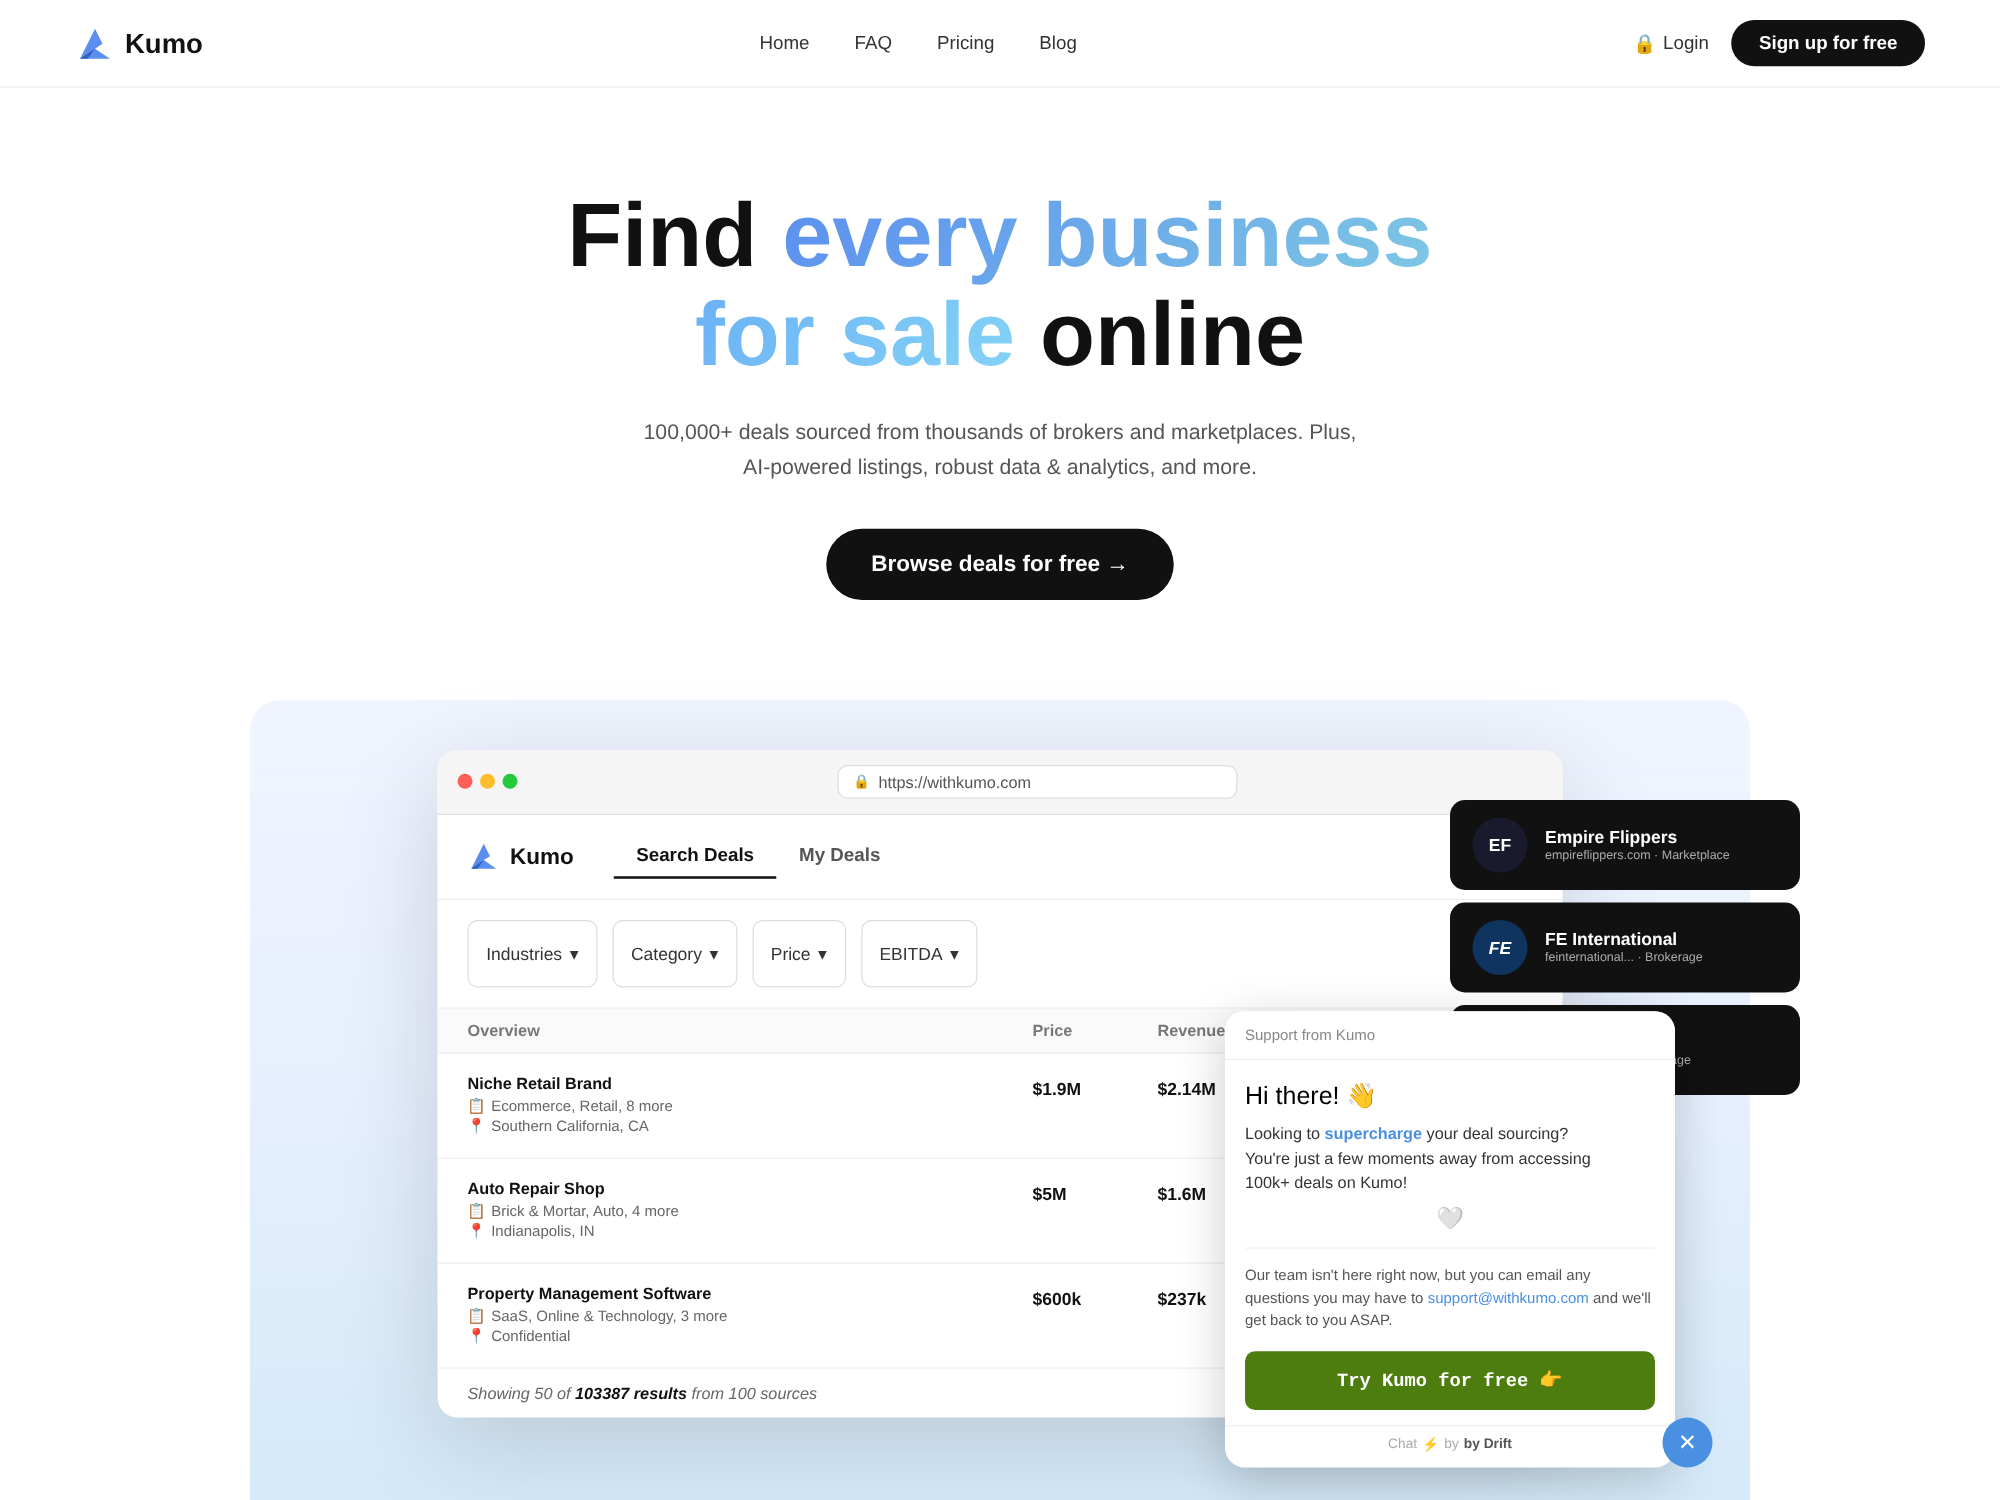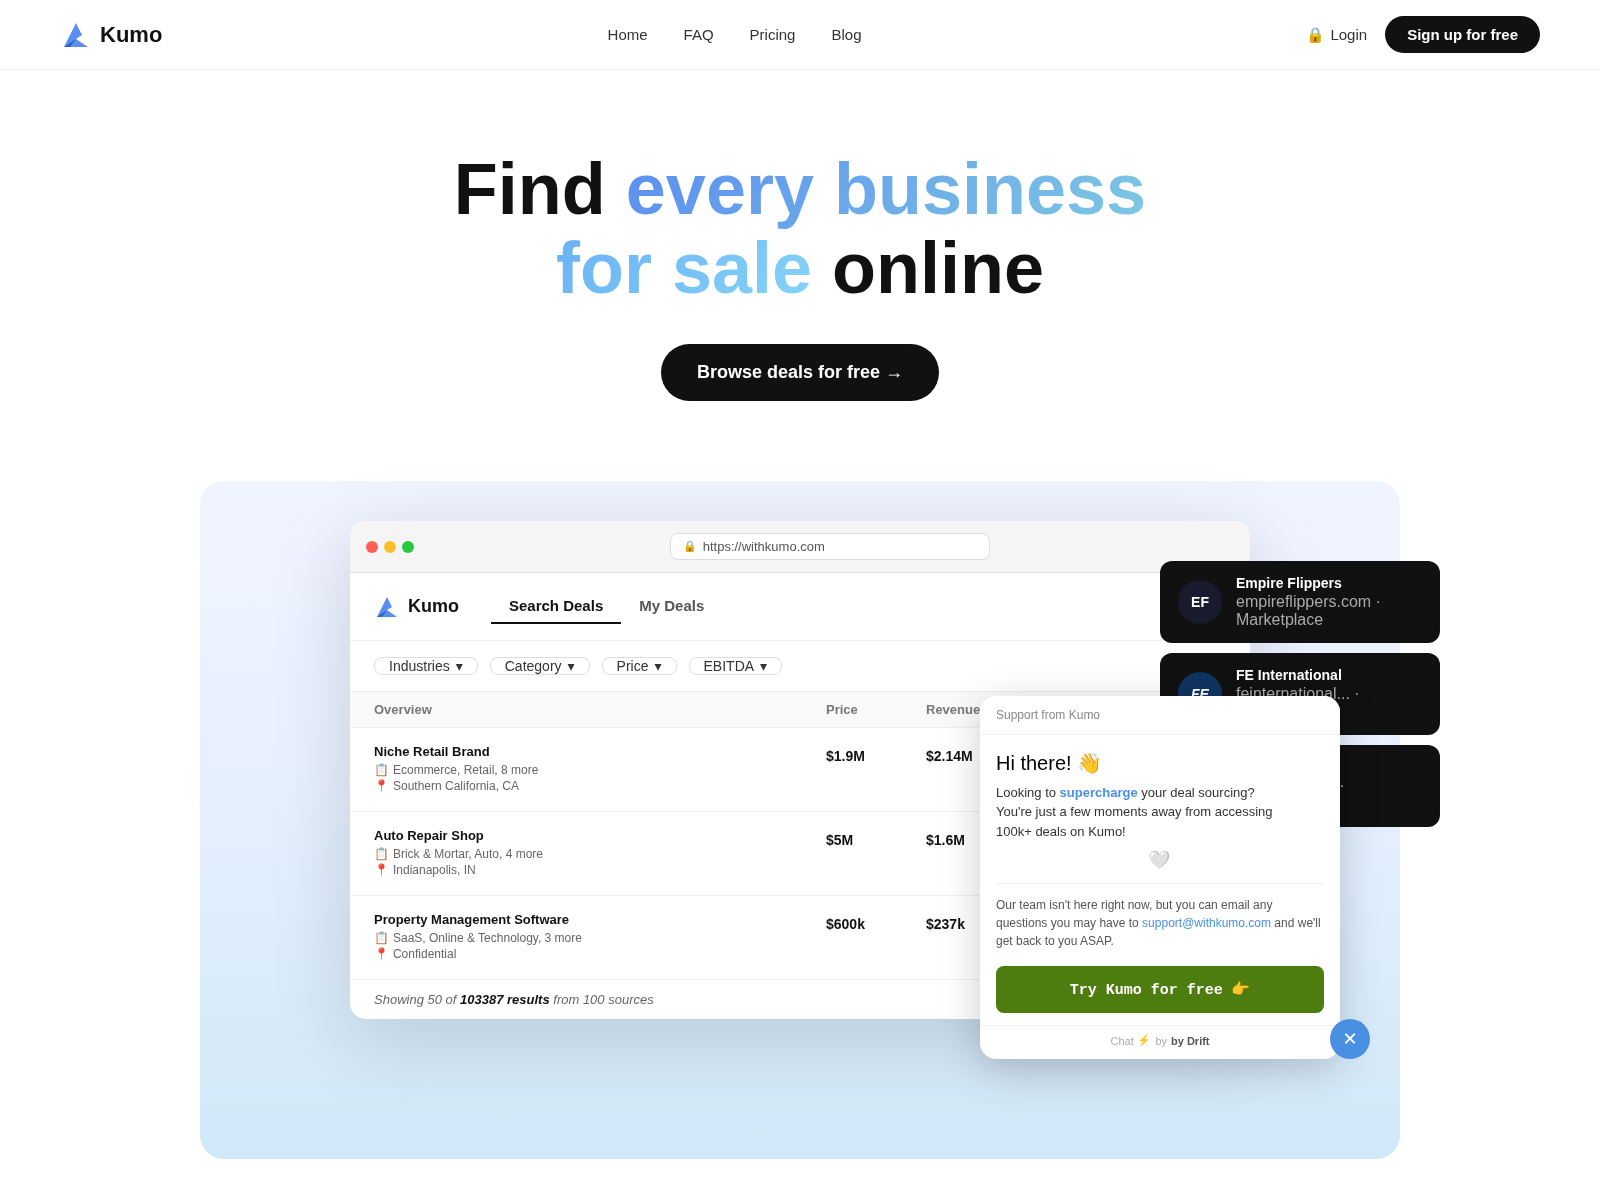--- a/index.html
+++ b/index.html
@@ -81,21 +81,21 @@
     .app-nav-tabs { display: flex; gap: 0; }
     .app-tab {
       padding: 8px 18px; font-size: 15px; font-weight: 600; color: #555; cursor: pointer;
       border-bottom: 2px solid transparent;
     }
     .app-tab.active { color: #111; border-bottom: 2px solid #111; }
 
     .filters { display: flex; gap: 12px; padding: 16px 24px; border-bottom: 1px solid #eee; }
     .filter-btn {
       display: flex; align-items: center; gap: 6px; border: 1px solid #ddd;
-      border-radius: 8px; padding: 0 14px; font-size: 14px; background: #fff; cursor: pointer; color: #333;
+      border-radius: 8px; padding: 18px 14px; font-size: 14px; background: #fff; cursor: pointer; color: #333;
     }
 
     .table-header { display: grid; grid-template-columns: 1fr 100px 100px 100px 100px; gap: 0; padding: 10px 24px; background: #fafafa; border-bottom: 1px solid #eee; }
     .th { font-size: 13px; font-weight: 600; color: #777; }
 
     .table-row { display: grid; grid-template-columns: 1fr 100px 100px 100px 100px; gap: 0; padding: 16px 24px; border-bottom: 1px solid #f0f0f0; align-items: start; }
     .row-title { font-size: 13px; font-weight: 700; color: #111; margin-bottom: 4px; }
     .row-sub { font-size: 12px; color: #666; display: flex; align-items: center; gap: 4px; margin-bottom: 2px; }
     .row-val { font-size: 14px; font-weight: 600; color: #111; padding-top: 4px; }
     .row-time { font-size: 13px; color: #888; padding-top: 4px; }
@@ -114,21 +114,21 @@
     .source-card {
       background: #111; color: #fff; border-radius: 12px;
       padding: 14px 18px; display: flex; align-items: center; gap: 14px;
     }
     .source-avatar {
       width: 44px; height: 44px; border-radius: 50%; flex-shrink: 0;
       display: flex; align-items: center; justify-content: center; font-weight: 700; font-size: 14px;
     }
     .source-info { flex: 1; min-width: 0; }
     .source-name { font-size: 14px; font-weight: 700; color: #fff; }
-    .source-url { font-size: 16px; color: #aaa; margin-top: 2px; }
+    .source-url { font-size: 10px; color: #aaa; margin-top: 2px; }
 
     
     .chat-widget {
       position: absolute;
       right: 60px;
       bottom: 20px;
       width: 320px;
       background: #fff;
       border-radius: 16px;
       box-shadow: 0 10px 40px rgba(0,0,0,0.2);
@@ -179,20 +179,24 @@
   </div>
 </nav>
 
 <section class="hero">
   <h1>
     <span>Find</span>
     <span class="gradient"> <span>every business</span></span><br>
     <span class="gradient2"><span>for sale</span></span>
     <span> <span>online</span></span>
   </h1>
+  <p>
+    <span>100,000+ deals sourced from thousands of brokers and marketplaces. Plus,</span><br>
+    <span>AI-powered listings, robust data &amp; analytics, and more.</span>
+  </p>
   <button class="browse-btn">Browse deals for free →</button>
 </section>
 
 <div class="mockup-area">
   <div class="mockup-wrapper">
 
     <div class="browser-window">
       <div class="browser-chrome">
         <div class="traffic-lights">
           <div class="tl tl-red"></div>

